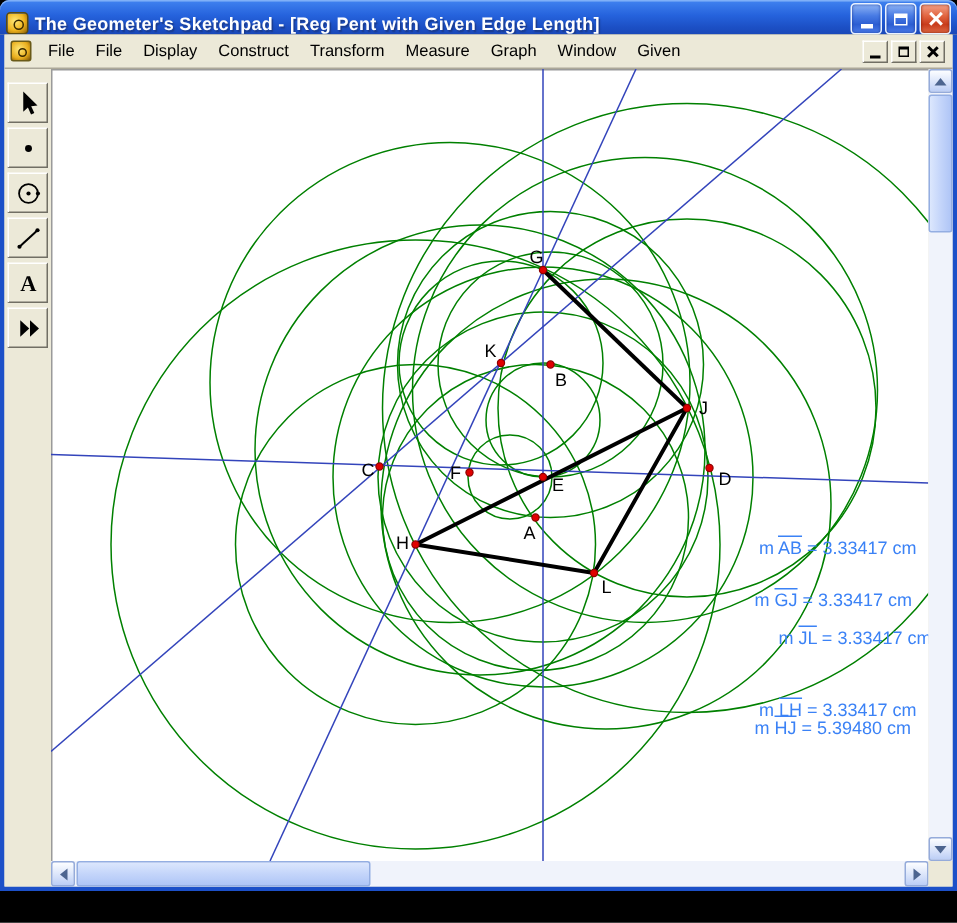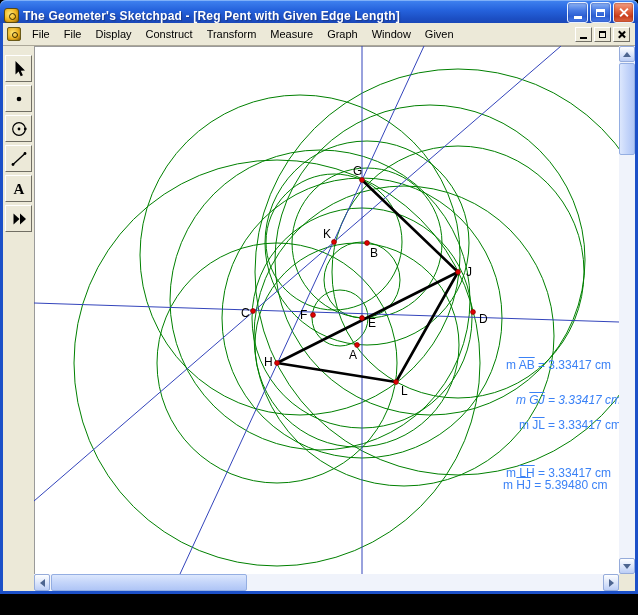--- a/index.html
+++ b/index.html
@@ -231,21 +231,21 @@
             <text x="479" y="323" fill="#000000" font-size="12" font-family="Liberation Sans, sans-serif">D</text>
             <circle cx="277" cy="363" r="2.4" fill="#E00000" stroke="#8F0000" stroke-width="0.8"></circle>
             <text x="264" y="366" fill="#000000" font-size="12" font-family="Liberation Sans, sans-serif">H</text>
             <circle cx="357" cy="345" r="2.4" fill="#E00000" stroke="#8F0000" stroke-width="0.8"></circle>
             <text x="349" y="359" fill="#000000" font-size="12" font-family="Liberation Sans, sans-serif">A</text>
             <circle cx="396" cy="382" r="2.4" fill="#E00000" stroke="#8F0000" stroke-width="0.8"></circle>
             <text x="401" y="395" fill="#000000" font-size="12" font-family="Liberation Sans, sans-serif">L</text>
           </svg>
         <div class="measure-layer" id="measure-layer">
             <div class="measurement" style="left: 472px; top: 312px;"><span>m </span><span class="ov">AB</span><span> = 3.33417 cm</span></div>
-            <div class="measurement" style="left: 482px; top: 347px; font-style: italic;"><span>m </span><span class="ov">GJ</span><span> = 3.33417 cm</span></div>
+            <div class="measurement" style="left: 469px; top: 347px;"><span>m </span><span class="ov">GJ</span><span> = 3.33417 cm</span></div>
             <div class="measurement" style="left: 473px; top: 372px; padding-left: 12px;"><span>m </span><span class="ov">JL</span><span> = 3.33417 cm</span></div>
             <div class="measurement" style="left: 472px; top: 420px;"><span>m </span><span class="ov">LH</span><span> = 3.33417 cm</span></div>
             <div class="measurement" style="left: 469px; top: 432px;"><span>m </span><span class="ov">HJ</span><span> = 5.39480 cm</span></div>
           </div>
       </div>
 
       <div class="vscroll">
         <div class="sb-btn sb-up">
             <span class="tri tri-up"></span>
           </div>

